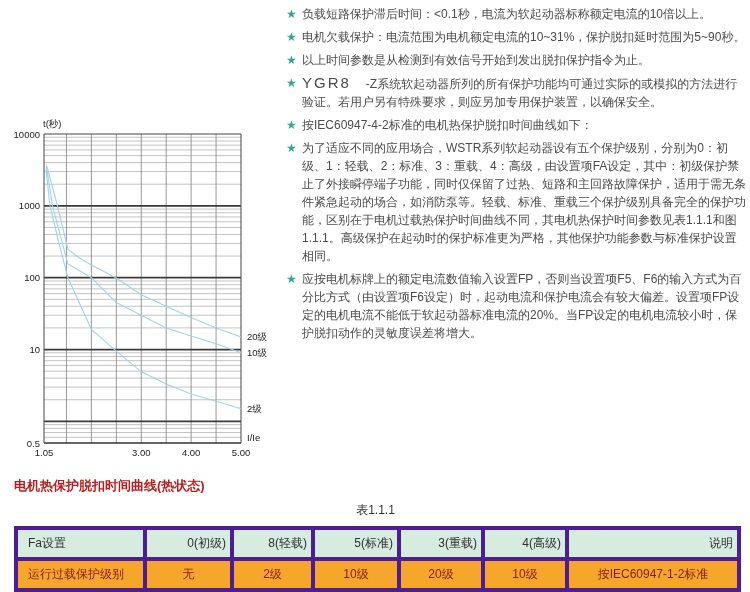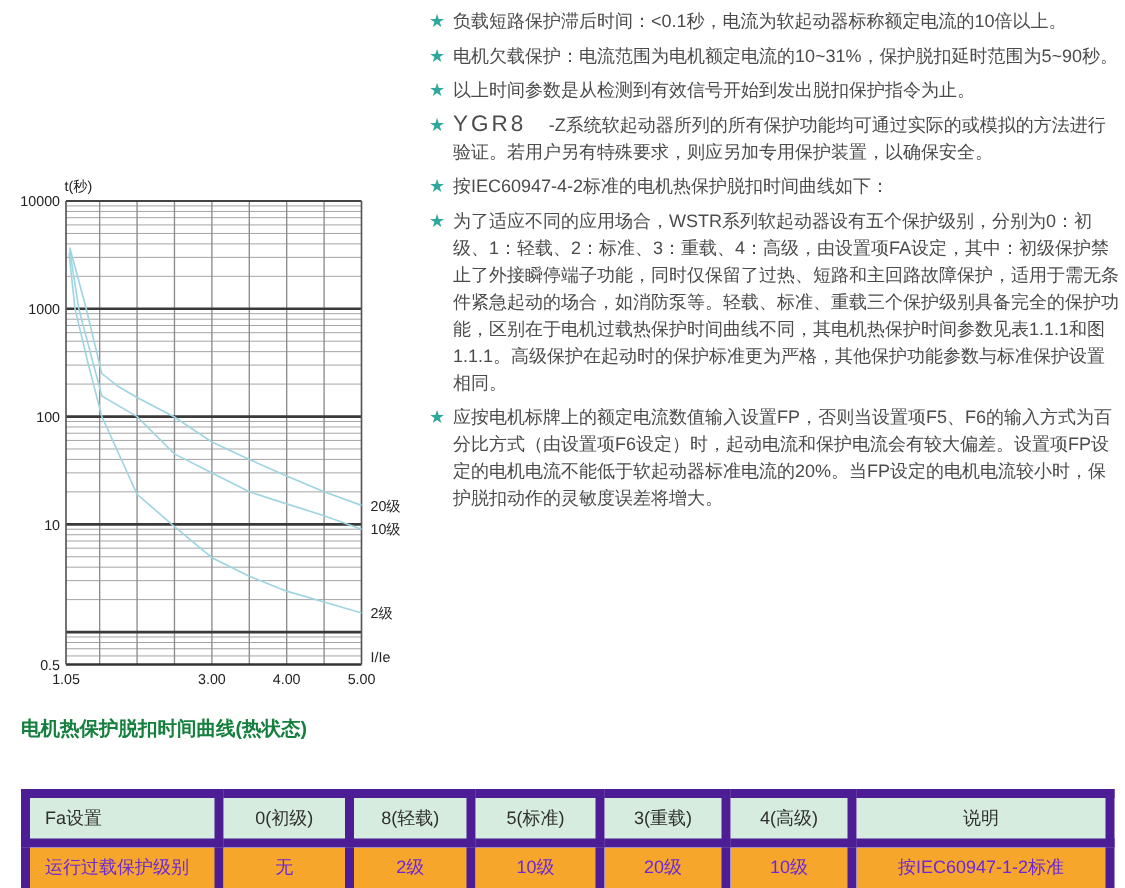--- a/index.html
+++ b/index.html
@@ -19,40 +19,40 @@
   .note .note-text{flex:1;}
   .note .brand{font-size:15px;letter-spacing:2px;margin-right:15px;color:#4b4b4b;}
 
   
   #chart{position:absolute;left:0;top:118px;width:290px;height:352px;}
   #chart text{font-family:"Liberation Sans","DejaVu Sans",sans-serif;fill:#222;}
 
   
   .chart-caption{
     position:absolute;left:14px;top:477px;
-    font-size:13px;font-weight:bold;color:#15803d;
+    font-size:13px;font-weight:bold;color:#b91c1c;
   }
   .table-caption{
     position:absolute;left:14px;top:502px;width:723px;
     text-align:center;font-size:12px;color:#333;
   }
 
   
   table.fa-table{
     position:absolute;left:14px;top:526px;width:723px;
     border-collapse:collapse;table-layout:fixed;font-size:12px;
     border:1px solid #2e2e2e;
   }
   .fa-table th,.fa-table td{
-    border:6px solid #4c1d95;height:27px;padding:0 4px;
+    border:4px solid #4c1d95;height:27px;padding:0 4px;
     text-align:center;overflow:hidden;white-space:nowrap;
   }
-  .fa-table thead th{background:#d6ecdf;color:#2f2f2f;font-weight:normal;}
+  .fa-table thead th{background:#d6ecdf;color:#2f2f2f;font-weight:normal;text-align:right;}
   .fa-table th.first,.fa-table td.first{text-align:left;padding-left:10px;}
-  .fa-table tr.hl td{background:#f6a62b;color:#6d28d9;}
+  .fa-table tr.hl td{background:#f6a62b;color:#7f1d1d;}
   .fa-table tr.partial td{height:30px;background:#fff;}
 </style>
 </head>
 <body>
 
 <div class="page">
 
   <svg id="chart" viewBox="0 0 290 352">
       <line x1="44" y1="66.21628111349341" x2="241" y2="66.21628111349341" stroke="#9a9a9a" stroke-width="0.6"></line>
       <line x1="44" y1="53.56531167057848" x2="241" y2="53.56531167057848" stroke="#9a9a9a" stroke-width="0.6"></line>
@@ -150,20 +150,21 @@
         <div class="note-text">为了适应不同的应用场合，WSTR系列软起动器设有五个保护级别，分别为0：初级、1：轻载、2：标准、3：重载、4：高级，由设置项FA设定，其中：初级保护禁止了外接瞬停端子功能，同时仅保留了过热、短路和主回路故障保护，适用于需无条件紧急起动的场合，如消防泵等。轻载、标准、重载三个保护级别具备完全的保护功能，区别在于电机过载热保护时间曲线不同，其电机热保护时间参数见表1.1.1和图1.1.1。高级保护在起动时的保护标准更为严格，其他保护功能参数与标准保护设置相同。</div>
       </div>
       <div class="note">
         <span class="star">★</span>
         <div class="note-text">应按电机标牌上的额定电流数值输入设置FP，否则当设置项F5、F6的输入方式为百分比方式（由设置项F6设定）时，起动电流和保护电流会有较大偏差。设置项FP设定的电机电流不能低于软起动器标准电流的20%。当FP设定的电机电流较小时，保护脱扣动作的灵敏度误差将增大。</div>
       </div>
     </div>
 
   <div class="chart-caption">电机热保护脱扣时间曲线(热状态)</div>
 
+  <div class="table-caption">表1.1.1</div>
 
   <table class="fa-table">
     <colgroup>
       <col style="width:129px">
         <col style="width:87px">
         <col style="width:81px">
       <col style="width:86px">
         <col style="width:84px">
         <col style="width:84px">
       <col style="width:172px">

